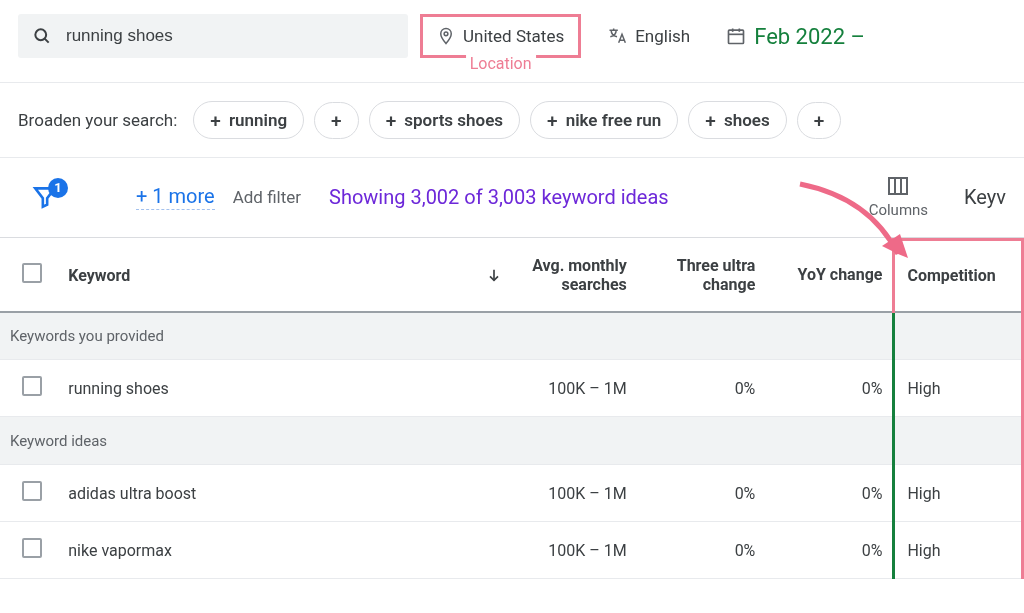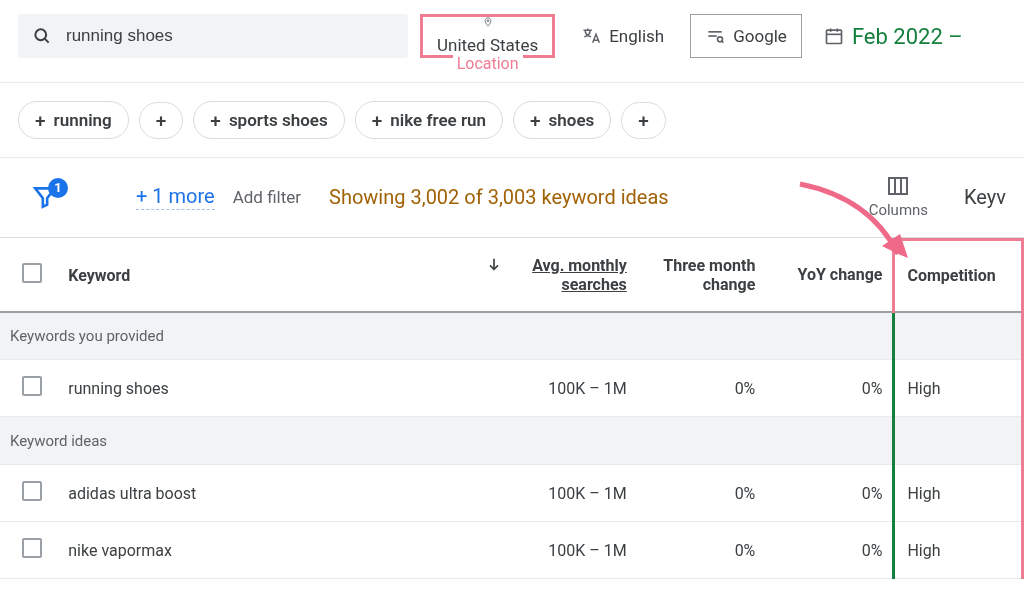--- a/index.html
+++ b/index.html
@@ -42,21 +42,20 @@
   .loc-box {
     display: flex;
     align-items: center;
     gap: 8px;
     height: 44px;
     padding: 0 14px;
     border: 3px solid #ee7d94;
     position: relative;
     font-size: 17px;
     color: #3c4043;
-    flex-direction: column;
   }
   .loc-label {
     position: absolute;
     bottom: -18px;
     left: 50%;
     transform: translateX(-50%);
     color: #ee7d94;
     font-size: 16px;
     background: #fff;
     padding: 0 4px;
@@ -142,21 +141,21 @@
     font-weight: 700;
   }
   .more-link {
     color: #1a73e8;
     font-size: 20px;
     border-bottom: 1px dashed #a3c1ee;
     padding-bottom: 1px;
     margin-left: 60px;
   }
   .add-filter { color: #5f6368; font-size: 17px; }
-  .showing { color: #a16207; font-size: 20px; margin-left: 10px; }
+  .showing { color: #6d28d9; font-size: 20px; margin-left: 10px; }
 
   .columns-btn {
     display: flex;
     flex-direction: column;
     align-items: center;
     gap: 3px;
     margin-left: auto;
     color: #5f6368;
     font-size: 15px;
   }
@@ -256,44 +255,36 @@
   </div>
 
   <div class="chip-plain">
     <svg width="20" height="20" viewBox="0 0 24 24" fill="none" stroke="#5f6368" stroke-width="1.8">
         <path d="M3 5h10 M8 3v2 M5 5c0 4 3 7 7 8 M11 5c0 4-3 7-7 8"></path>
         <path d="M14 20l4-10 4 10 M15.5 17h5"></path>
       </svg>
     <span>English</span>
   </div>
 
-  <div class="chip-outline">
-    <svg width="20" height="20" viewBox="0 0 24 24" fill="none" stroke="#5f6368" stroke-width="2">
-        <line x1="4" y1="7" x2="20" y2="7"></line>
-        <line x1="4" y1="12" x2="14" y2="12"></line>
-        <circle cx="18" cy="16" r="3"></circle>
-        <line x1="20" y1="18" x2="22" y2="20"></line>
-      </svg>
-    <span>Google</span>
-  </div>
 
   <div class="chip-date">
     <svg width="20" height="20" viewBox="0 0 24 24" fill="none" stroke="#5f6368" stroke-width="2">
         <rect x="3" y="5" width="18" height="16" rx="1"></rect>
         <line x1="3" y1="10" x2="21" y2="10"></line>
         <line x1="8" y1="3" x2="8" y2="7"></line>
         <line x1="16" y1="3" x2="16" y2="7"></line>
       </svg>
     <span>Feb 2022 –</span>
   </div>
 </div>
 
 <div class="hr-light"></div>
 
 <div class="broaden">
+  <span class="broaden-label">Broaden your search:</span>
   <span class="pill">
       <span class="plus">+</span>
       <span>running</span>
     </span>
   <span class="pill">
       <span class="plus">+</span>
     </span>
   <span class="pill">
       <span class="plus">+</span>
       <span>sports shoes</span>
@@ -341,34 +332,34 @@
     <polygon points="108,76 92,68 110,56 118,80" fill="#ee6a88"></polygon>
   </svg>
 </div>
 
 <table>
   <thead>
     <tr>
       <th class="col-check"><span class="cb"></span></th>
       <th class="col-kw">Keyword</th>
       <th class="col-avg">
-        <div style="display:flex;align-items:flex-start;justify-content:flex-end;gap:30px;text-decoration:underline;">
+        <div style="display:flex;align-items:center;justify-content:flex-end;gap:30px;">
           <svg class="sort-arrow" width="16" height="16" viewBox="0 0 24 24" fill="none" stroke="#3c4043" stroke-width="2.5">
               <line x1="12" y1="4" x2="12" y2="20"></line>
               <polyline points="6 14 12 20 18 14"></polyline>
             </svg>
           <div class="th-inner">
               <span>Avg. monthly</span>
               <span>searches</span>
             </div>
         </div>
       </th>
       <th class="col-3m">
           <div class="th-inner">
-            <span>Three month</span>
+            <span>Three ultra</span>
             <span>change</span>
           </div>
         </th>
       <th class="col-yoy">
           <div class="th-inner">
             <span>YoY change</span>
           </div>
         </th>
       <th class="col-comp col-comp-header">Competition</th>
     </tr>

